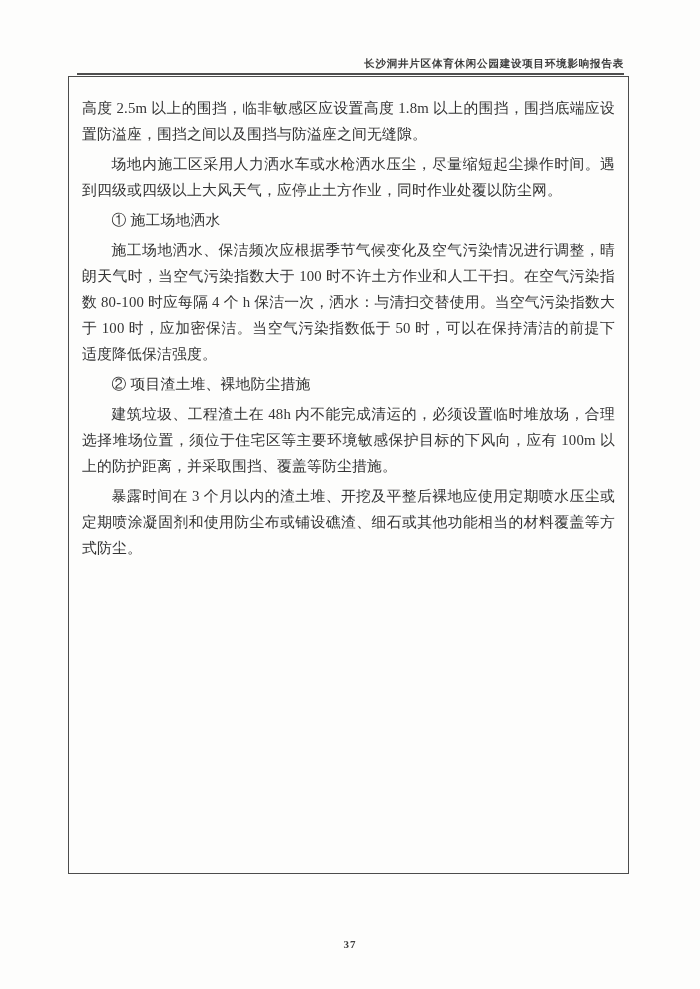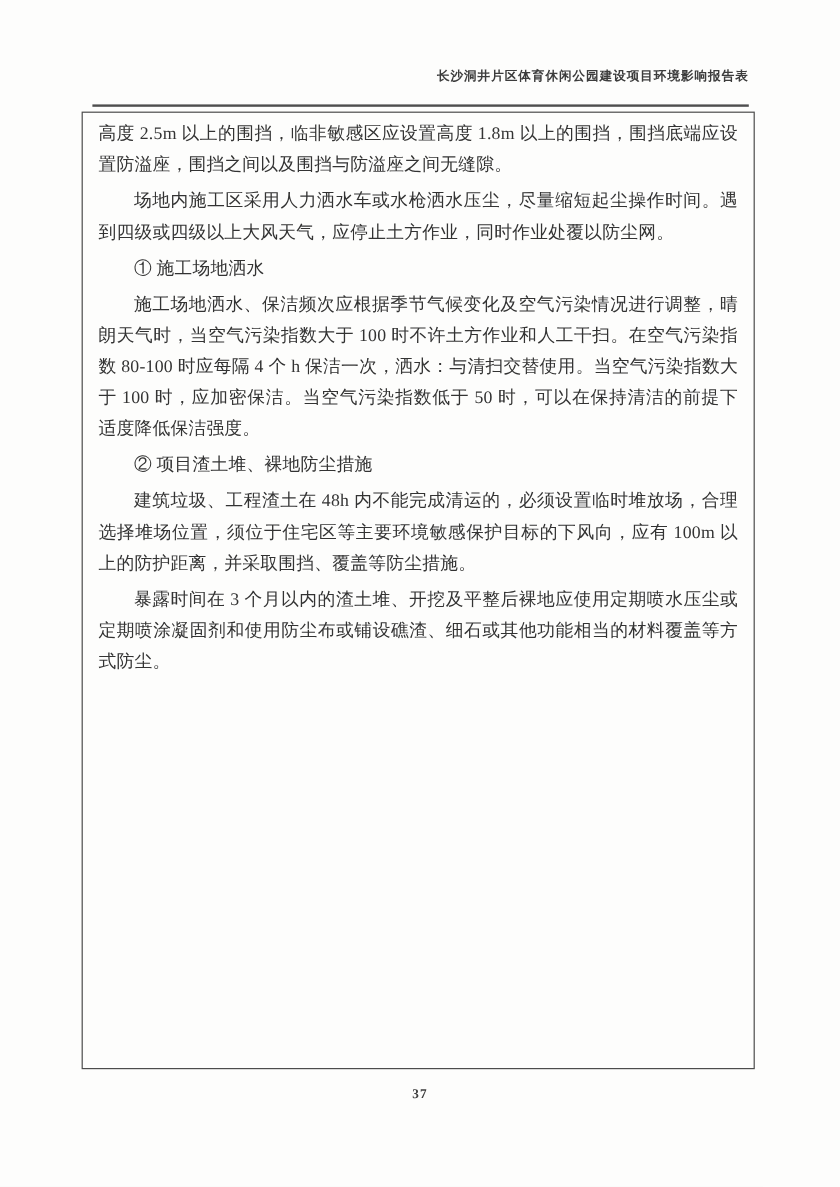--- a/index.html
+++ b/index.html
@@ -19,57 +19,57 @@
     background: #fdfdfc;
     overflow: hidden;
     color: #353535;
   }
   .page-header {
     position: absolute;
     top: 57px;
     left: 77px;
     right: 76px;
     border-bottom: 2px solid #4e4e4e;
-    padding-bottom: 16px;
+    padding-bottom: 2px;
   }
   .header-title {
     text-align: right;
     font-size: 10.5px;
     letter-spacing: 0.8px;
     color: #3c3c3c;
     font-weight: bold;
   }
   .content-box {
     position: absolute;
-    top: 93px;
+    top: 76px;
     left: 68px;
     width: 561px;
     height: 798px;
     box-sizing: border-box;
     border: 1.5px solid #4c4c4c;
     background: transparent;
-    padding: 5px 13px 0 13px;
+    padding: 18px 13px 0 13px;
     overflow: hidden;
   }
   .para {
     margin: 0 0 4px 0;
     font-size: 14.8px;
     line-height: 26px;
     text-align: justify;
     letter-spacing: 0.2px;
     color: #333333;
   }
   .para.indent {
     text-indent: 2em;
   }
   .page-footer {
     position: absolute;
     left: 0;
     right: 0;
-    top: 902px;
+    top: 934px;
     text-align: center;
     font-weight: bold;
   }
   .page-number {
     font-size: 11px;
     color: #3d3d3d;
     letter-spacing: 1px;
   }
 </style>
 </head>

